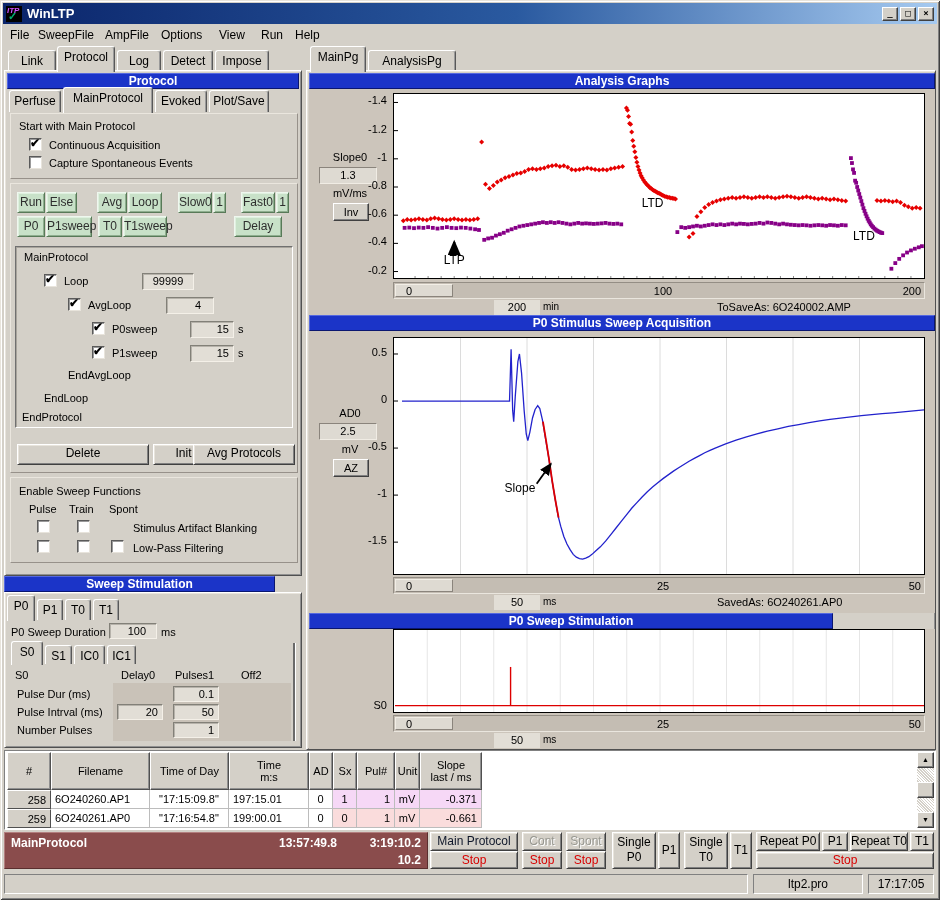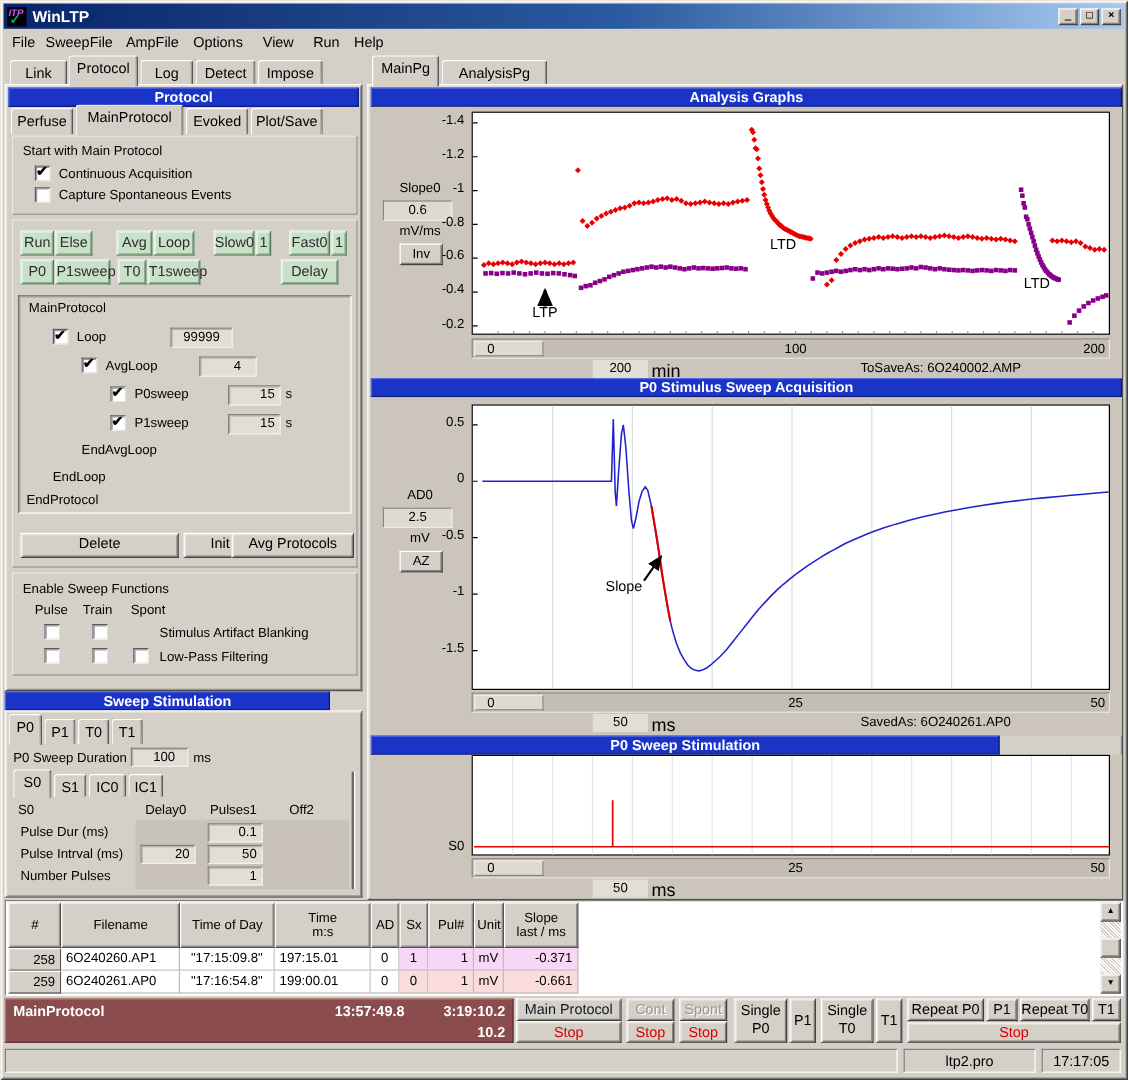--- a/index.html
+++ b/index.html
@@ -48,21 +48,21 @@
   .gut-btn{position:absolute;left:24px;width:36px;height:18px;background:#d4d0c8;border:1px solid;
       border-color:#fff #404040 #404040 #fff;box-shadow:inset -1px -1px 0 #808080;text-align:center;line-height:16px}
   .yticks{position:absolute;left:2px;top:0;width:80px}
   .ytick{position:absolute;left:0;width:76px;text-align:right;font-size:11px}
   .axisband{position:absolute;height:17px;background:#c4bdb3;border:1px solid;border-color:#948e85 #eae6de #eae6de #948e85}
   .axisthumb{position:absolute;left:1px;top:1px;width:58px;height:13px;background:#dedad2;border:1px solid;
       border-color:#f2eee6 #8a847c #8a847c #f2eee6;font-size:11px;line-height:12px;padding-left:10px}
   .axismid{position:absolute;left:241px;width:56px;text-align:center;top:2px;font-size:11px}
   .axisend{position:absolute;right:3px;top:2px;font-size:11px}
   .rangebox{position:absolute;width:46px;height:15px;background:#e2ded6;text-align:center;font-size:11px;line-height:14px}
-  .rangeunits{position:absolute;font-size:15px}
+  .rangeunits{position:absolute;font-size:10px}
   .savelabel{position:absolute;font-size:11px;white-space:nowrap}
   .gridarea{position:absolute;background:#c9c2b8}
   .maroon{position:absolute;left:4px;top:832px;width:424px;height:37px;background:#8a4c4c;border:1px solid;
       border-color:#b27e7e #5a2e2e #5a2e2e #b27e7e;color:#fff;font-weight:bold;font-size:12px}
   .tblwrap{position:absolute;left:4px;top:750px;width:932px;height:80px;background:#fff;border:1px solid;
       border-color:#808080 #fff #fff #808080}
   .thead{display:flex;position:absolute;left:2px;top:1px}
   .th{background:#d4d0c8;border:1px solid;border-color:#fff #505050 #505050 #fff;box-shadow:inset -1px -1px 0 #909090;
       display:flex;flex-direction:column;align-items:center;justify-content:center;height:38px;font-size:11px;flex:none}
   .trow{display:flex;position:absolute;left:2px}
@@ -218,21 +218,21 @@
     <div class="inp" style="left:168px;top:129px;width:46px;height:16px">1</div>
     <div class="vline" style="left:288px;top:50px;height:98px"></div>
   </div>
 
   <div class="pnl" style="left:306px;top:70px;width:630px;height:680px">
 
     <div class="bluehdr" style="left:2px;top:2px;width:626px;height:16px">Analysis Graphs</div>
 
     <div class="chartzone" style="top:18px;height:226px">
       <div class="gut-label" style="top:62px">Slope0</div>
-      <div class="gut-value" style="top:78px">0.6</div>
+      <div class="gut-value" style="top:78px">1.3</div>
       <div class="gut-label" style="top:98px">mV/ms</div>
       <div class="gut-btn" style="top:114px">Inv</div>
       <div class="yticks" id="yt-0">
           <div class="ytick" style="top: 5.45455px;">-1.4</div>
           <div class="ytick" style="top: 33.6364px;">-1.2</div>
           <div class="ytick" style="top: 61.8182px;">-1</div>
           <div class="ytick" style="top: 90px;">-0.8</div>
           <div class="ytick" style="top: 118.182px;">-0.6</div>
           <div class="ytick" style="top: 146.364px;">-0.4</div>
           <div class="ytick" style="top: 174.545px;">-0.2</div>

